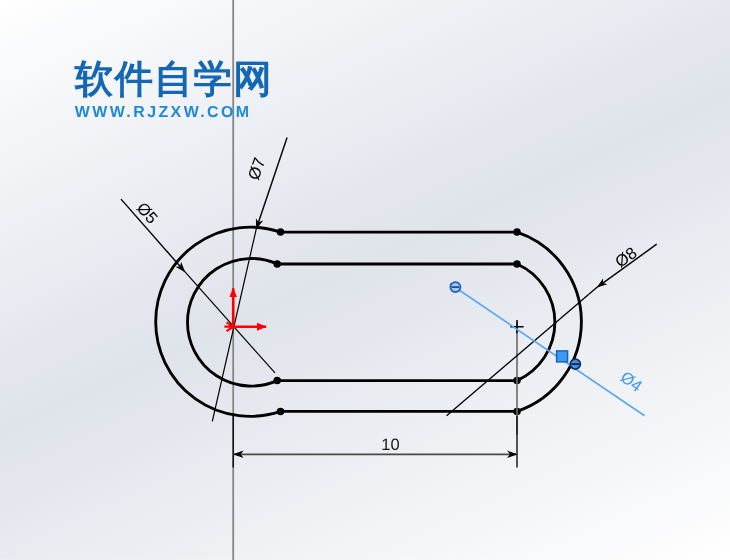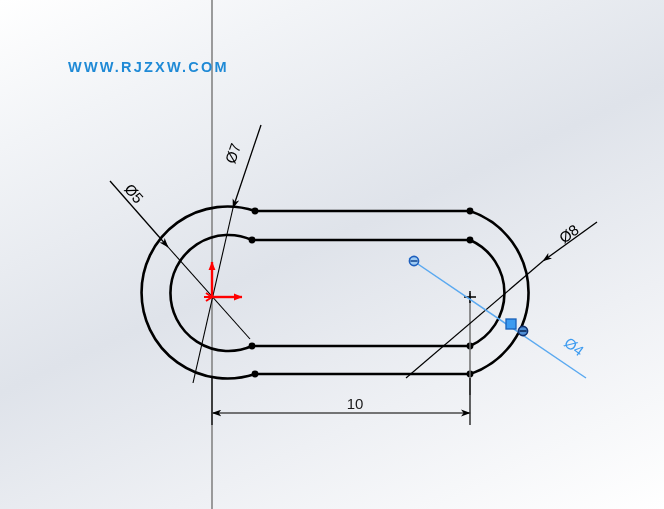--- a/index.html
+++ b/index.html
@@ -43,21 +43,20 @@
     display: block;
   }
   .watermark .wm-url {
     font-family: "Liberation Sans", sans-serif;
     font-size: 14.5px;
     font-weight: bold;
     color: #1f8ad6;
     letter-spacing: 2.2px;
     display: block;
     margin-top: 4px;
-    text-align: center;
   }
   .dimtext {
     font-family: "Liberation Sans", sans-serif;
     font-size: 15px;
     fill: #000000;
   }
   .dimtext-blue {
     font-family: "Liberation Sans", sans-serif;
     font-size: 15px;
     fill: #3c9bf0;
@@ -163,16 +162,17 @@
 
     <g>
       <line x1="212" y1="378" x2="212" y2="425" stroke="#000000" stroke-width="1.2"></line>
       <line x1="470" y1="378" x2="470" y2="425" stroke="#000000" stroke-width="1.2"></line>
       <line x1="212" y1="413" x2="470" y2="413" stroke="#4a4a4a" stroke-width="1.5" marker-start="url(#arrowFilledStart)" marker-end="url(#arrowFilled)"></line>
       <text class="lineartext" x="355" y="409" text-anchor="middle">10</text>
     </g>
   </svg>
 
   <div class="watermark">
+    <span class="wm-cn">软件自学网</span>
     <span class="wm-url">WWW.RJZXW.COM</span>
   </div>
 
 </div>
 
 </body></html>

